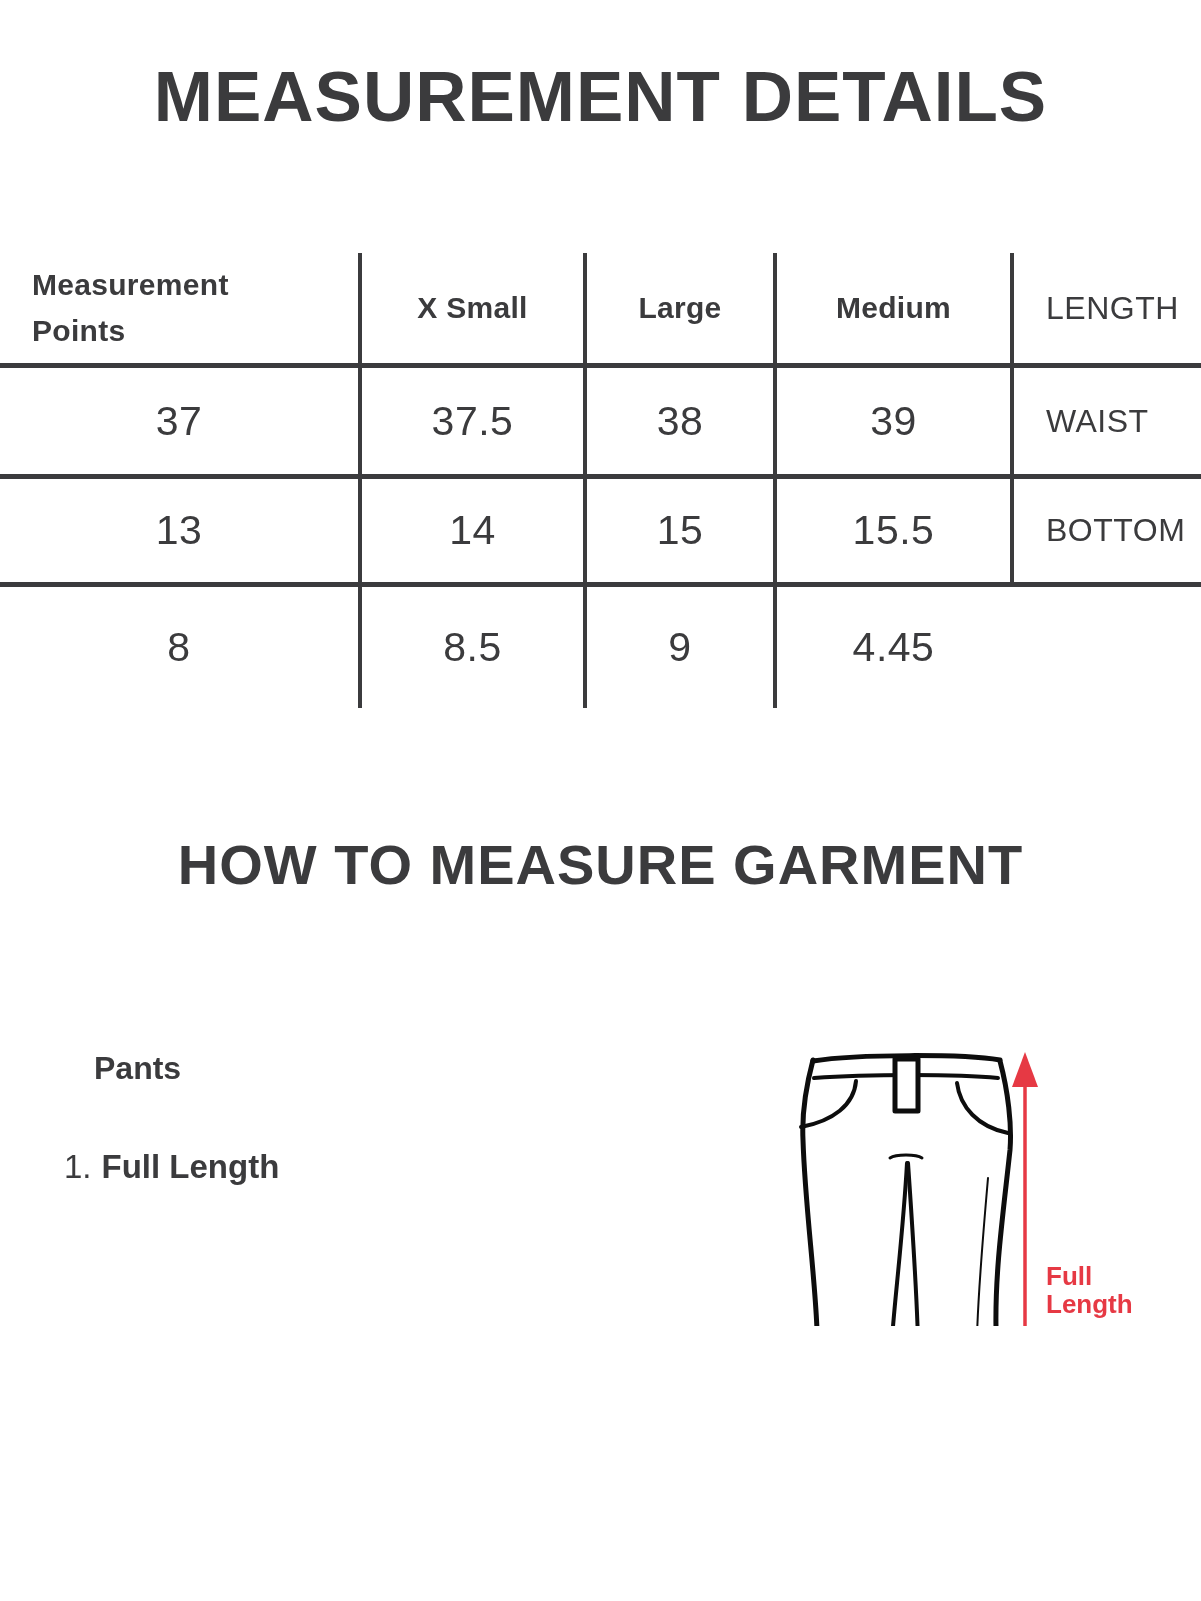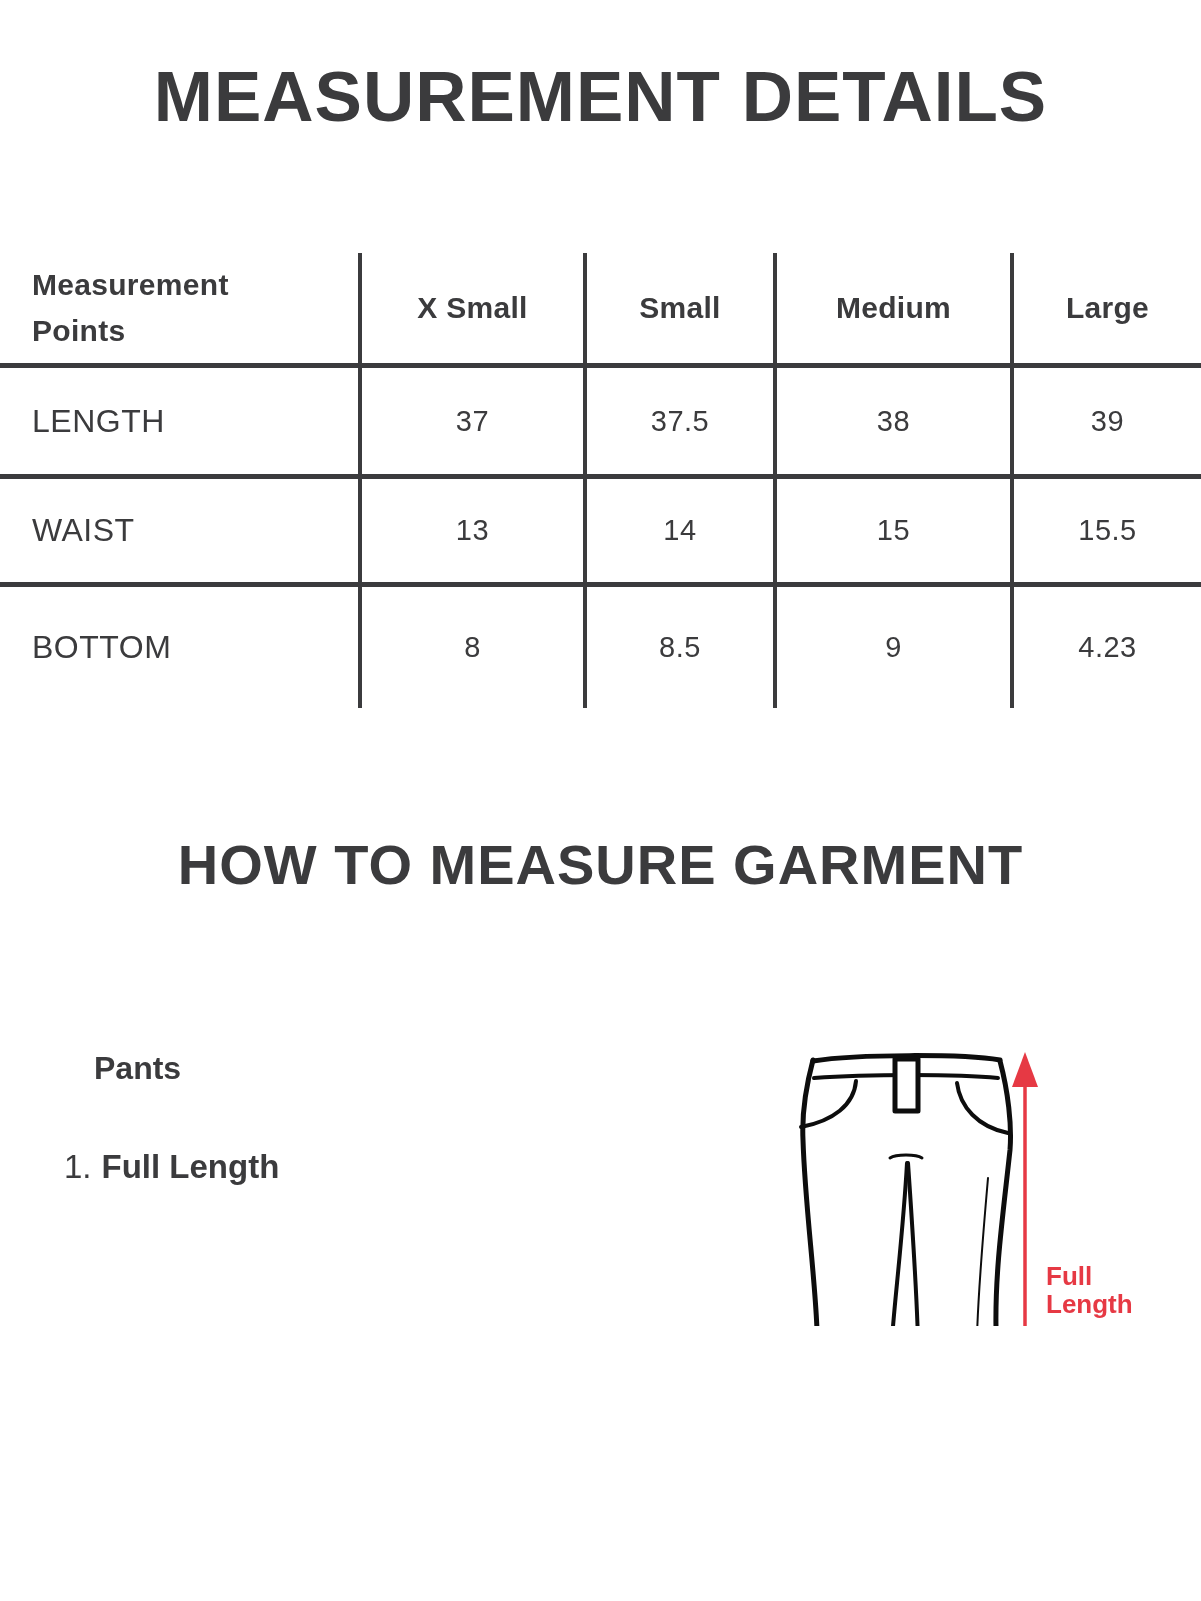--- a/index.html
+++ b/index.html
@@ -35,21 +35,21 @@
     display:flex;align-items:center;justify-content:center;
     font-size:32px;font-weight:400;letter-spacing:0.5px;color:var(--ink);
   }
   
   .size-table > div:not(:nth-child(5n+1)){border-left:4px solid var(--ink);}
   
   .size-table > div:nth-child(-n+15){border-bottom:5px solid var(--ink);}
   .size-table > div.lbl{justify-content:flex-start;padding-left:32px;}
   .size-table > div.hdr{font-weight:700;font-size:30px;letter-spacing:0.3px;}
   .size-table > div.hdr.lbl{line-height:46px;padding-right:30px;}
-  .size-table > div.val{font-size:29px;}
+  .size-table > div.val{font-size:41px;}
 
   
   .garment-label{
     position:absolute;left:68px;top:1050px;
     font-size:32px;font-weight:700;color:var(--ink);margin-left:26px;
   }
   .step-line{
     position:absolute;left:64px;top:1148px;
     font-size:33px;color:var(--ink);text-align:right;
   }
@@ -71,41 +71,40 @@
 <body>
 
 <div class="page">
 
   <h1 class="main-title">MEASUREMENT DETAILS</h1>
 
   <div class="size-table">
 
     <div class="hdr lbl">Measurement Points</div>
     <div class="hdr">X Small</div>
-    <div class="hdr">Small</div>
+    <div class="hdr">Large</div>
     <div class="hdr">Medium</div>
-    <div class="hdr">Large</div>
 
     <div class="lbl">LENGTH</div>
     <div class="val">37</div>
     <div class="val">37.5</div>
     <div class="val">38</div>
     <div class="val">39</div>
 
     <div class="lbl">WAIST</div>
     <div class="val">13</div>
     <div class="val">14</div>
     <div class="val">15</div>
     <div class="val">15.5</div>
 
     <div class="lbl">BOTTOM</div>
     <div class="val">8</div>
     <div class="val">8.5</div>
     <div class="val">9</div>
-    <div class="val">4.23</div>
+    <div class="val">4.45</div>
   </div>
 
   <h2 class="section-title">HOW TO MEASURE GARMENT</h2>
 
   <div class="garment-label">Pants</div>
 
   <div class="step-line">
     <span class="num">1.</span><span class="ttl">Full Length</span>
   </div>
 

